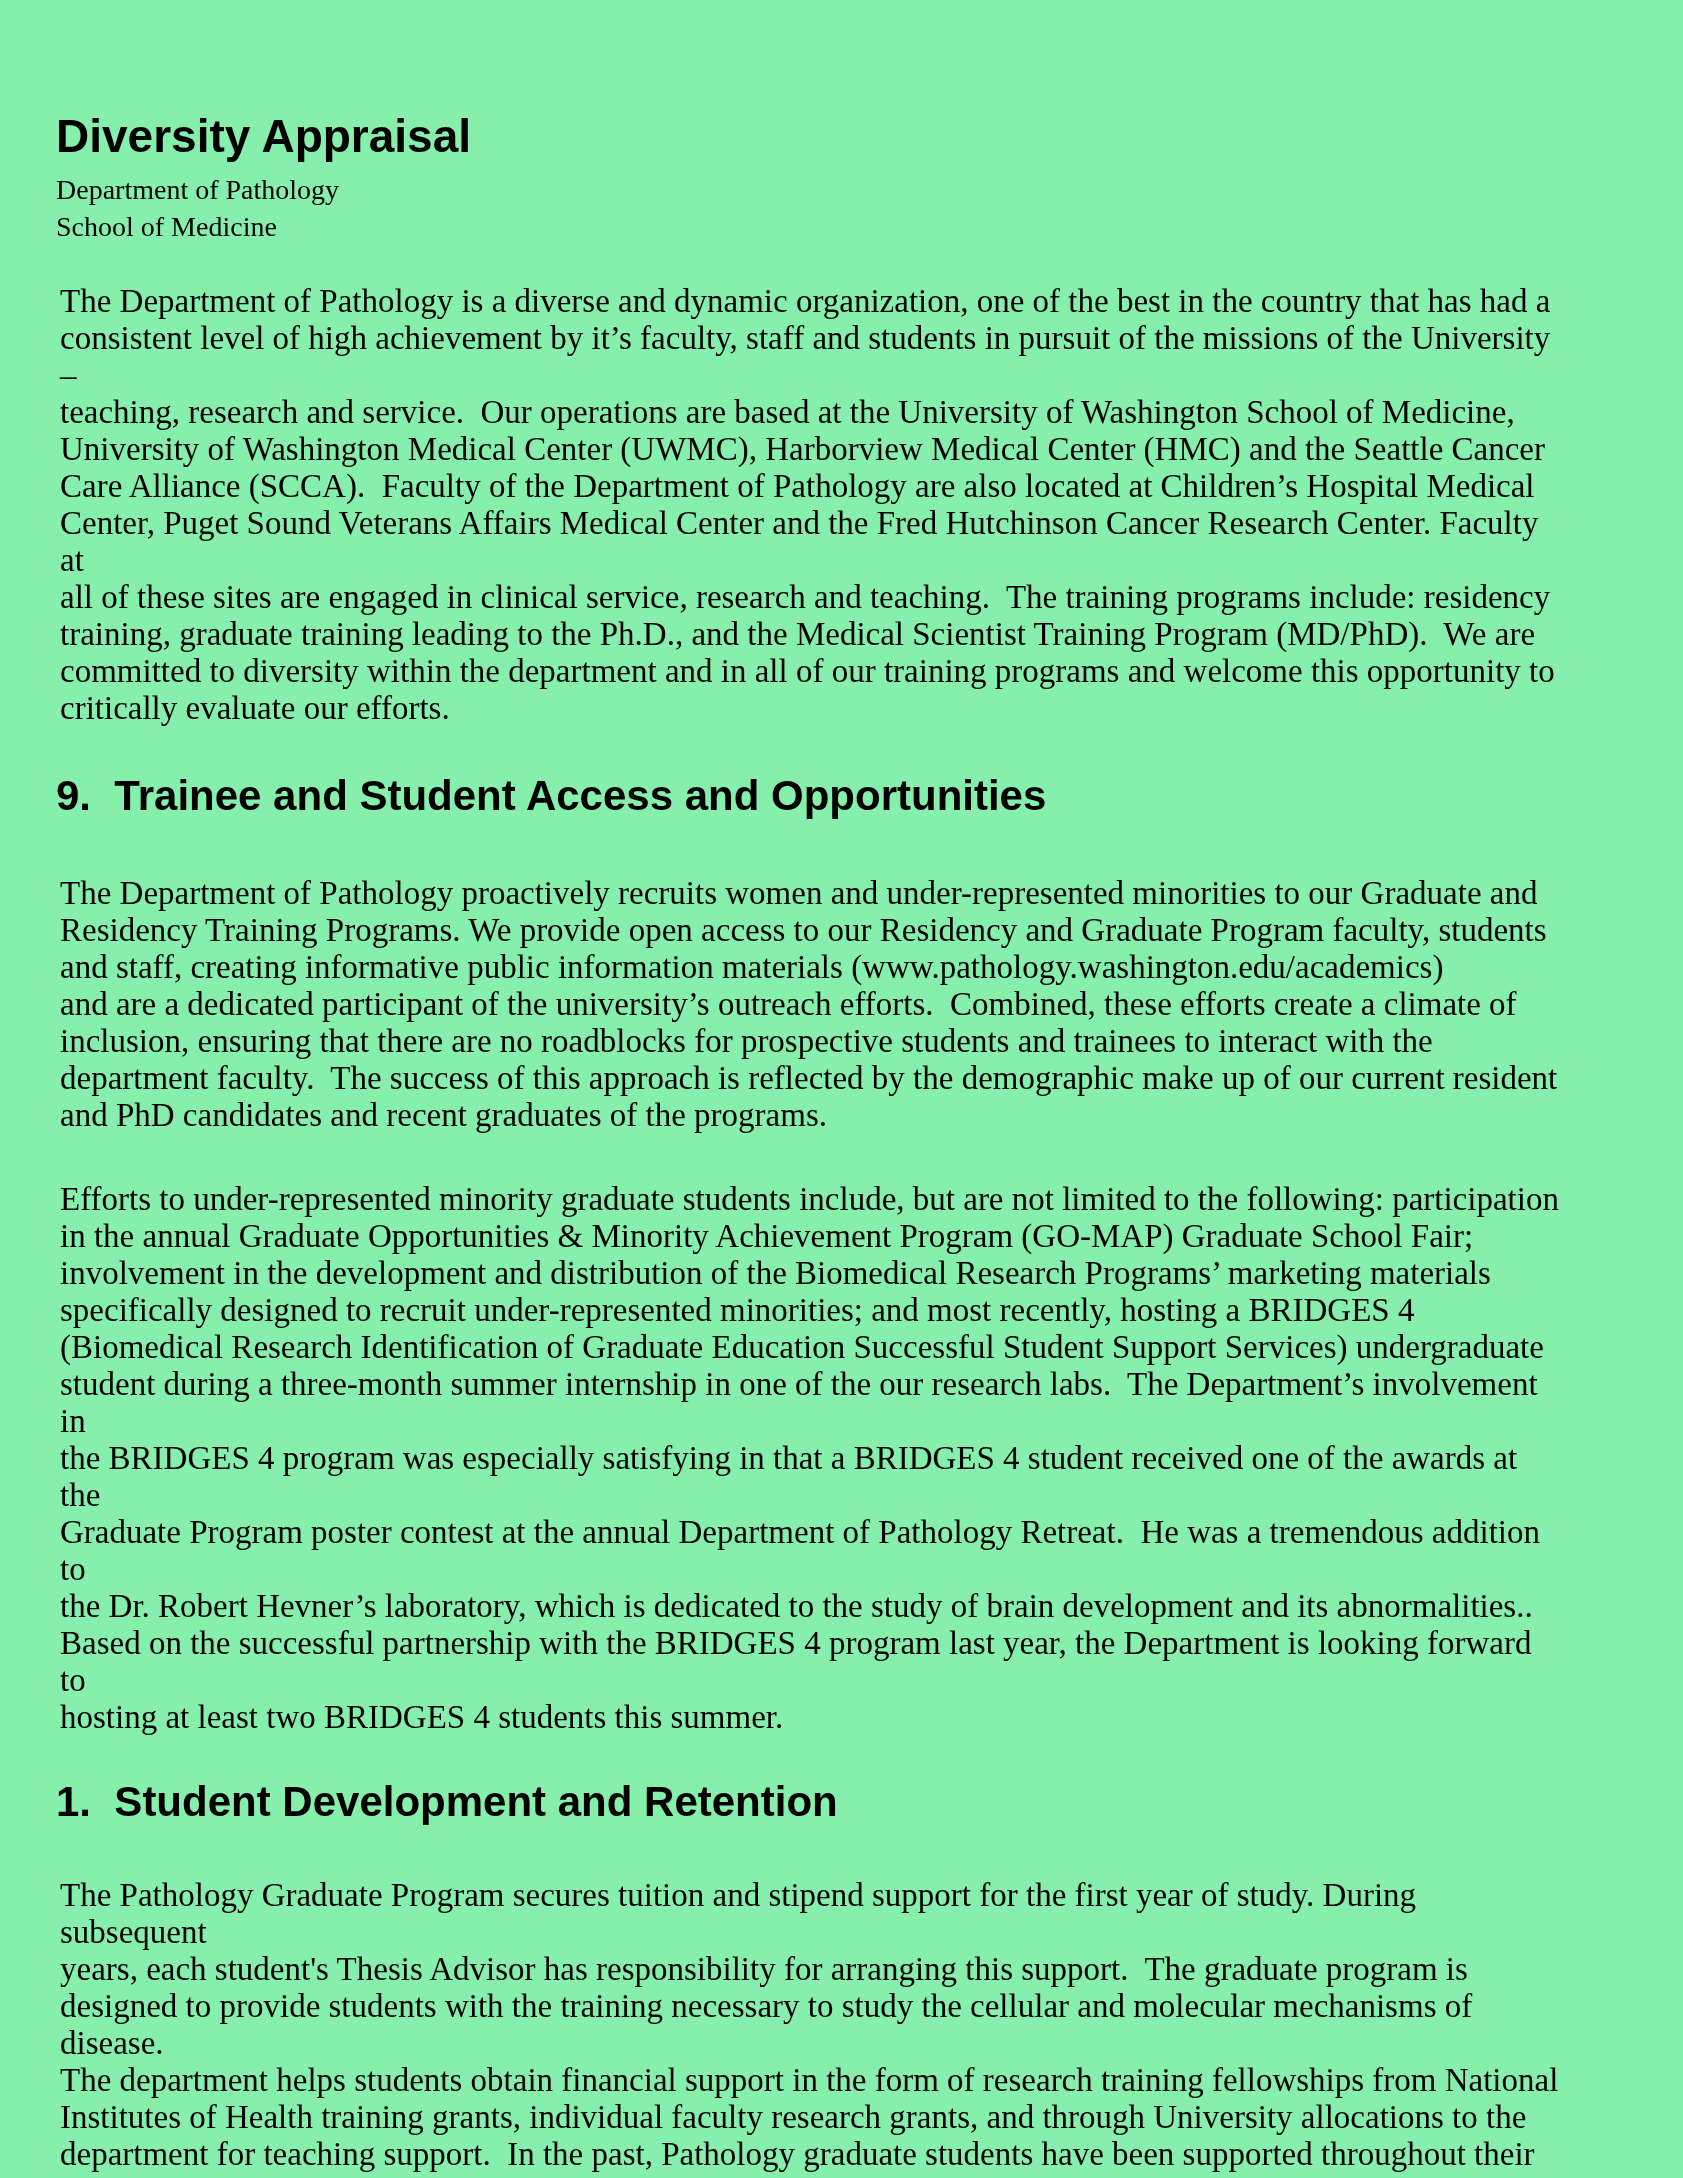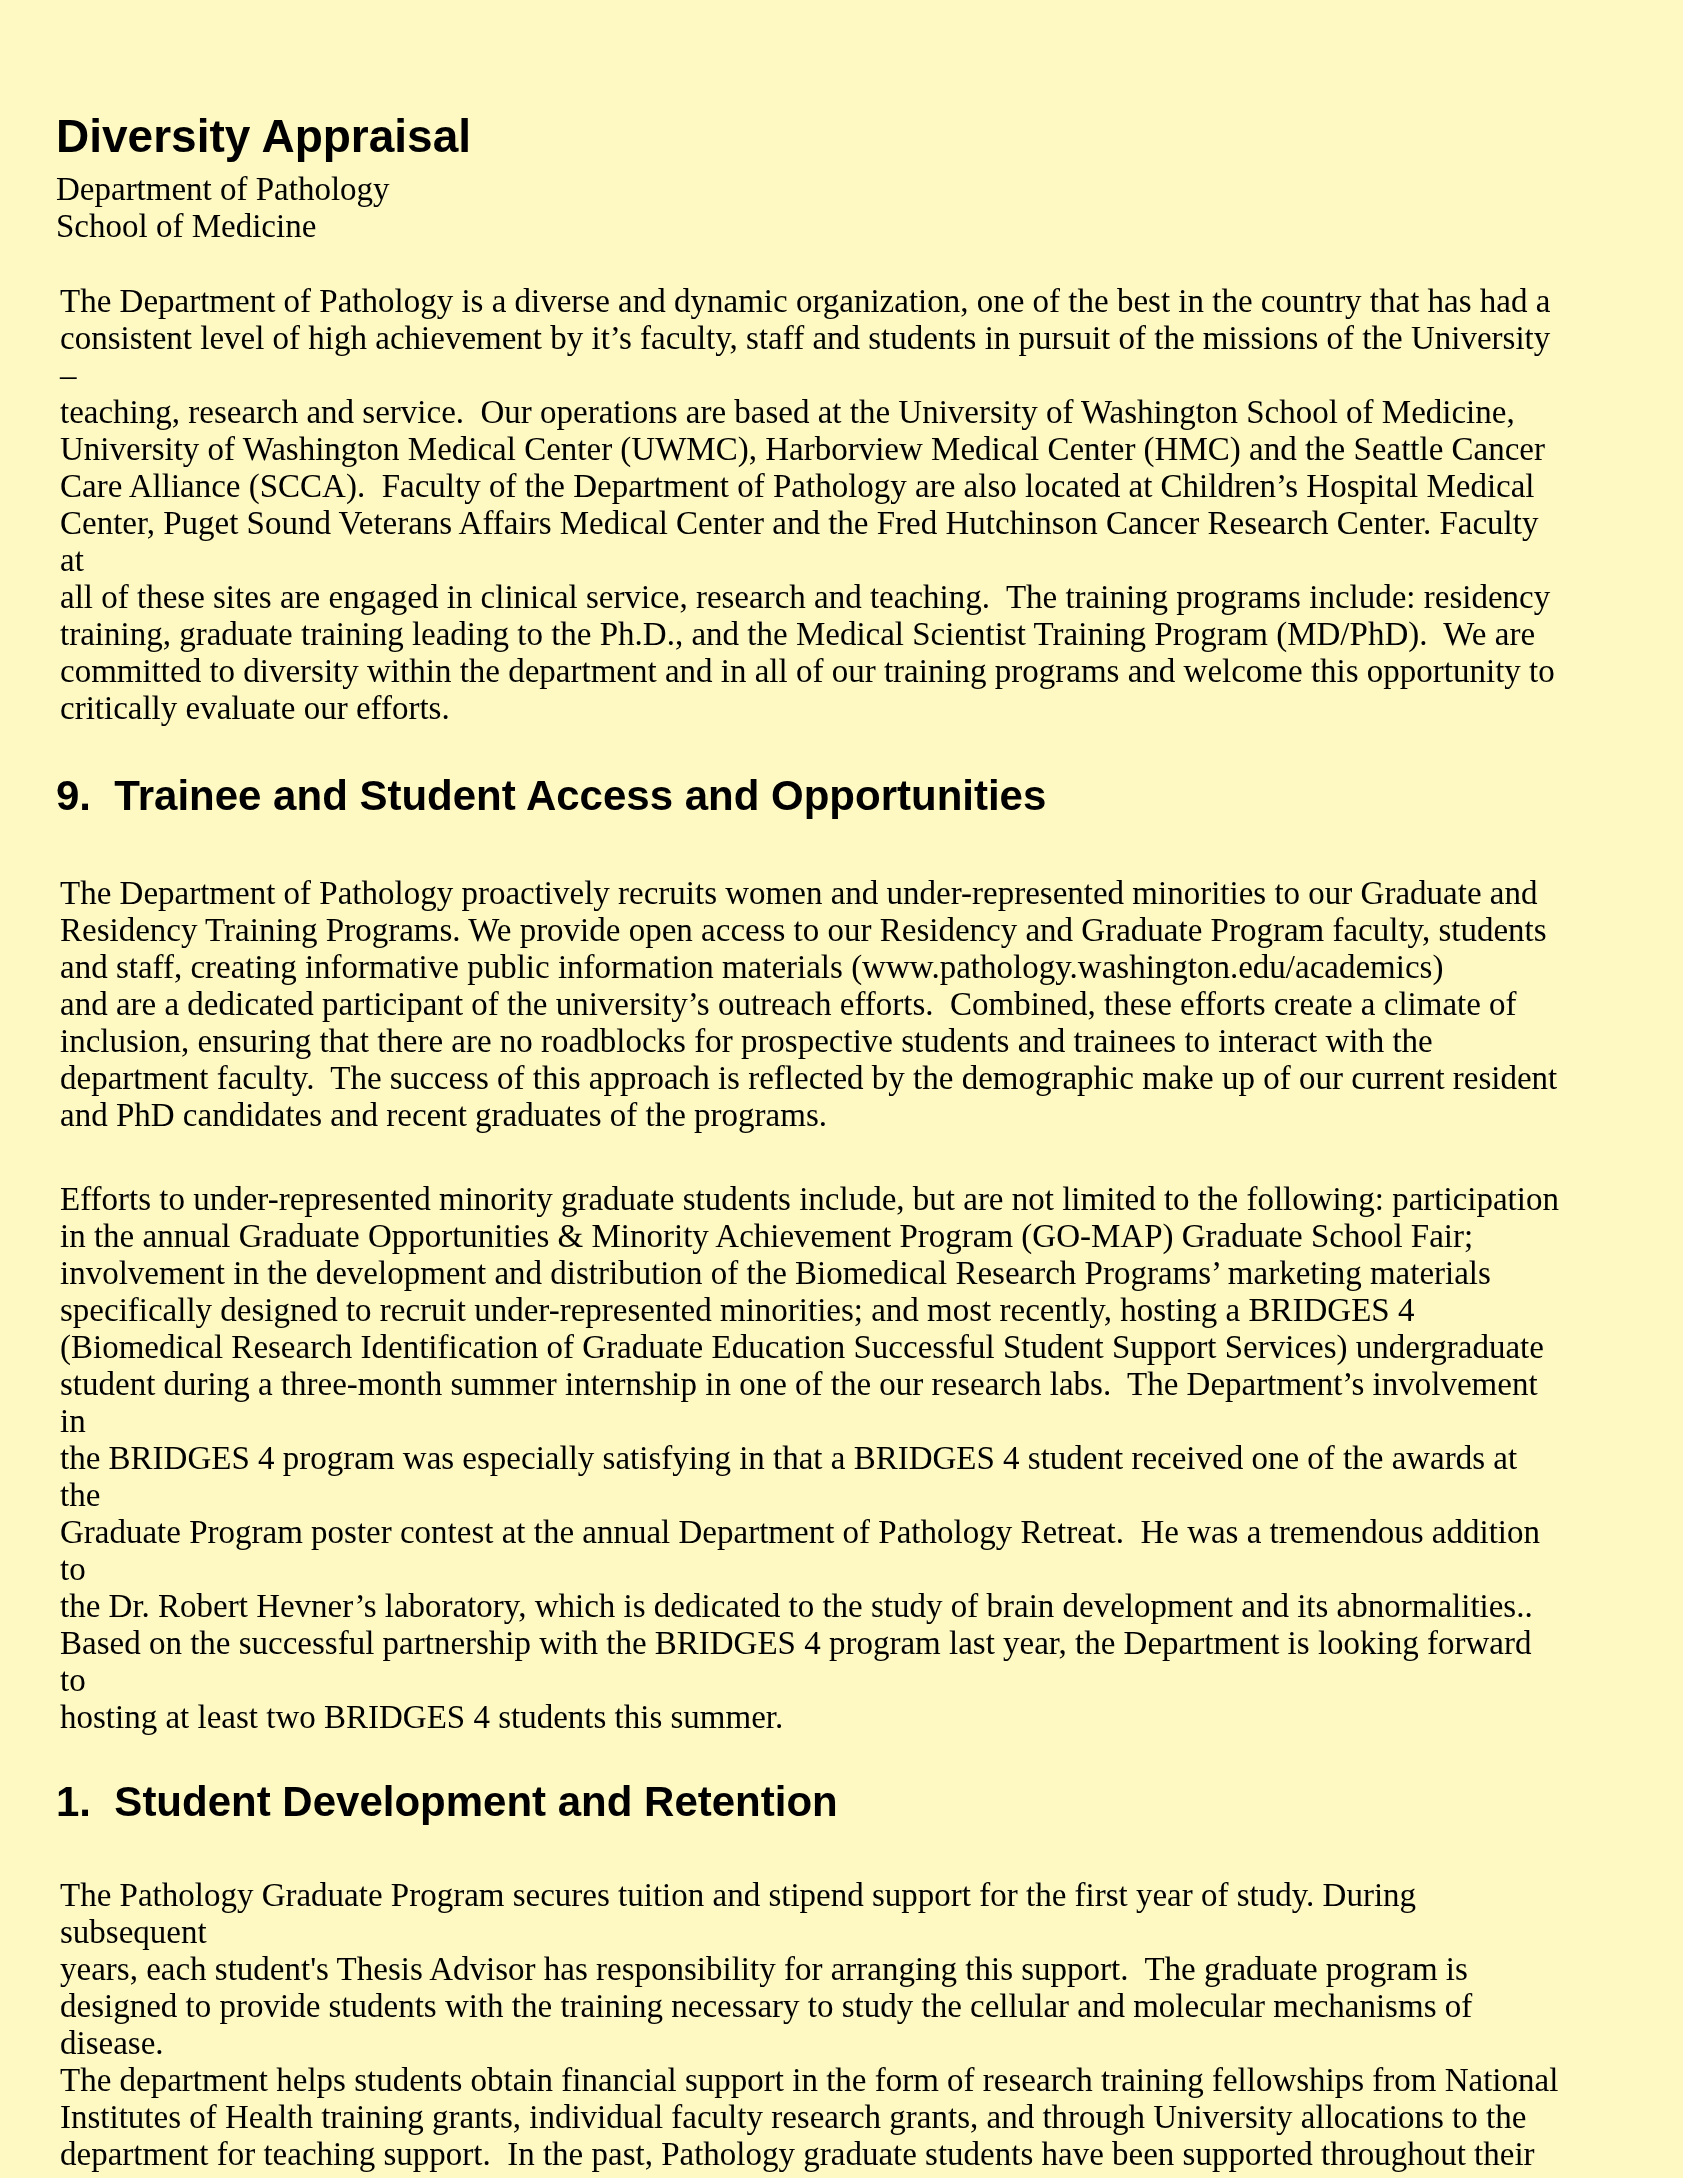--- a/index.html
+++ b/index.html
@@ -4,41 +4,41 @@
 <style>
   html, body {
     margin: 0;
     padding: 0;
     background: #ffffff;
   }
   .page {
     position: relative;
     width: 1683px;
     height: 2178px;
-    background: #fef9c3;
+    background: #86efac;
     color: #000000;
     overflow: hidden;
   }
   .content {
     padding: 111px 119px 0 56px;
   }
   .doc-title {
     margin: 0;
     font-family: "Liberation Sans", sans-serif;
     font-weight: 700;
     font-size: 46px;
     line-height: 50px;
     color: #000000;
   }
   .subtitle {
     margin-top: 10px;
   }
   .subtitle-line {
     font-family: "Liberation Serif", serif;
-    font-size: 33px;
+    font-size: 28px;
     line-height: 37px;
     white-space: pre-wrap;
   }
   .para {
     font-family: "Liberation Serif", serif;
     font-size: 33px;
     line-height: 37px;
     white-space: pre-wrap;
     margin: 4px;
   }

